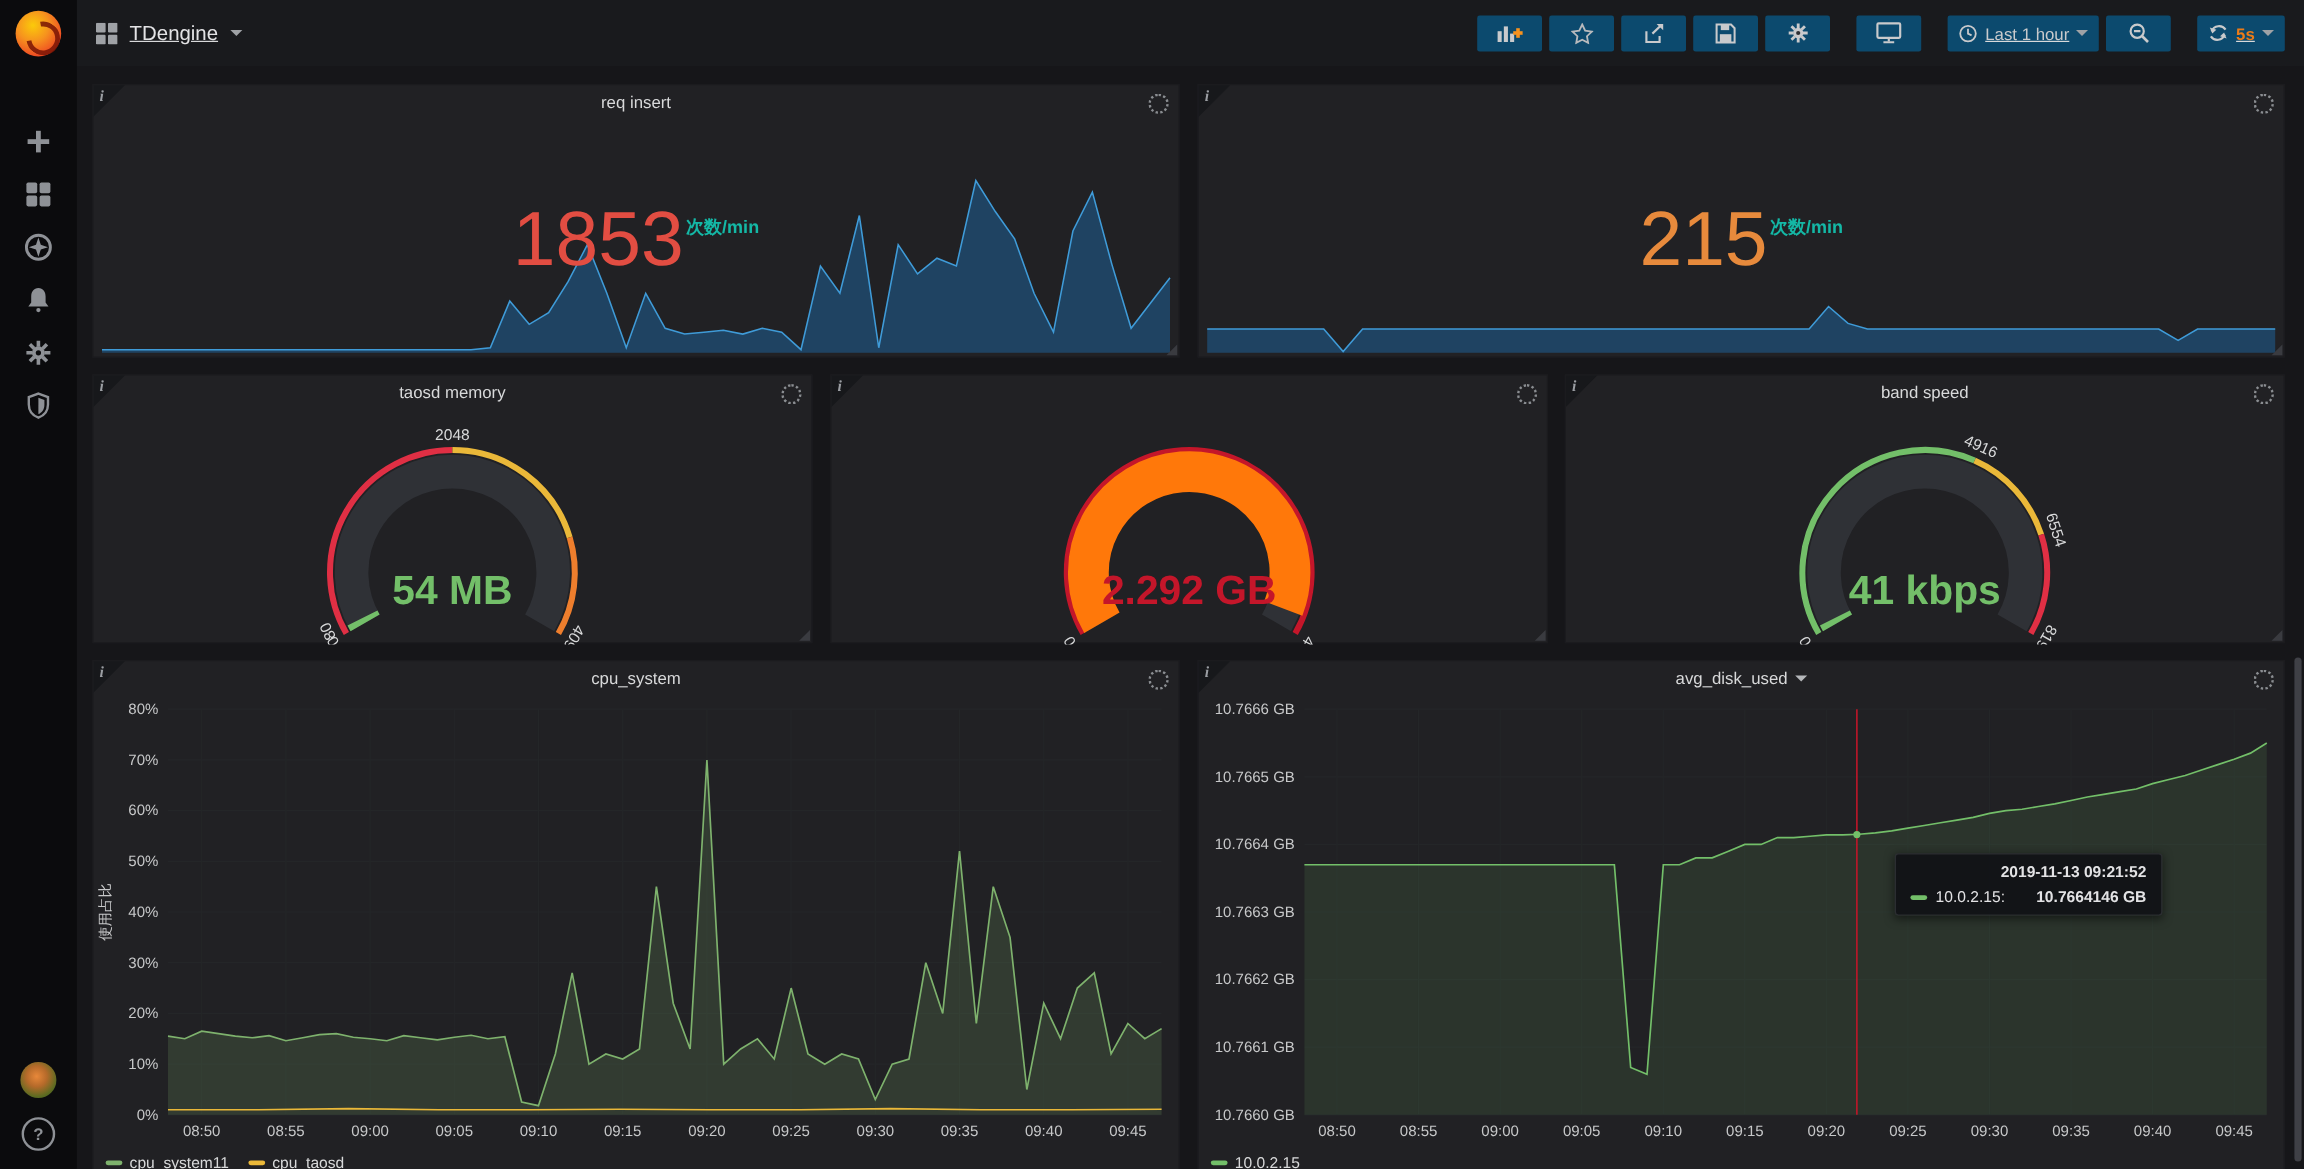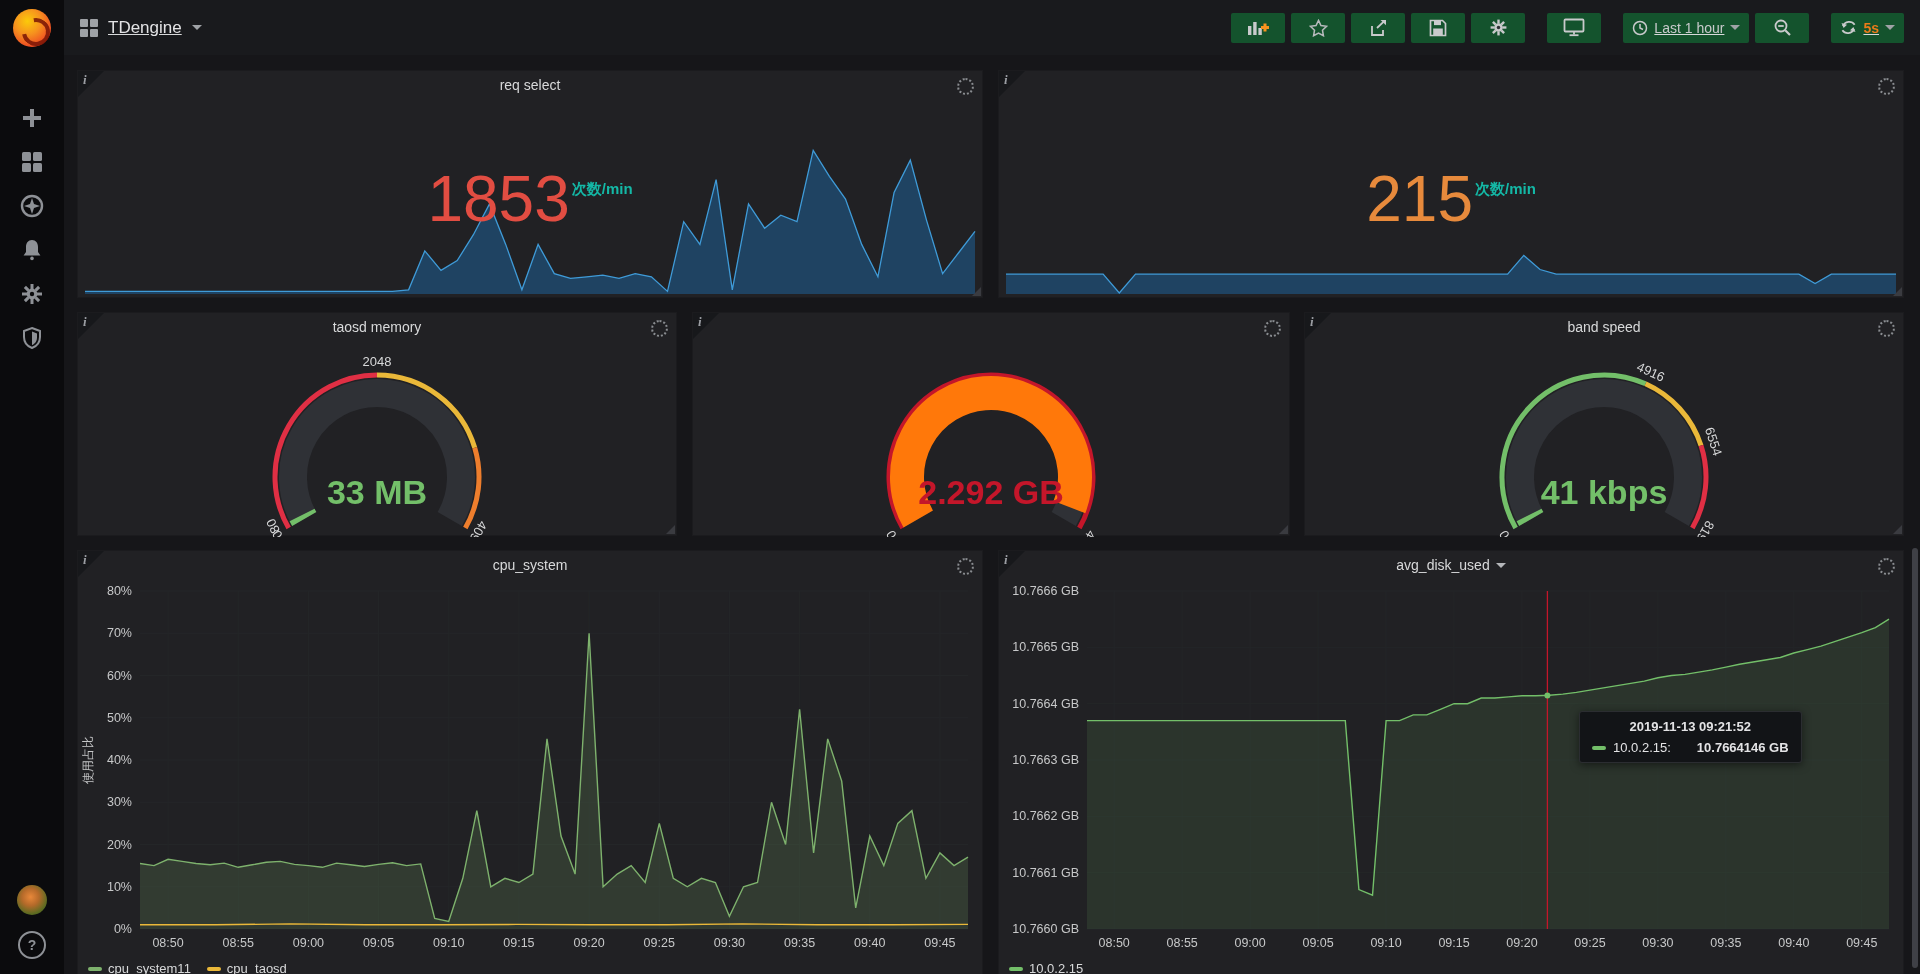--- a/index.html
+++ b/index.html
@@ -12,21 +12,21 @@
   .grafana-logo{width:38px;height:38px;border-radius:50%;background:radial-gradient(circle at 38% 32%,#fbca0a 0%,#f6921e 38%,#ef4e23 72%,#b32d11 100%);position:relative;}
   .grafana-logo:after{content:"";position:absolute;left:9px;top:9px;width:20px;height:20px;border:4px solid rgba(120,20,5,.85);border-left-color:transparent;border-radius:50%;transform:rotate(35deg);}
   .avatar{width:30px;height:30px;border-radius:50%;background:radial-gradient(circle at 45% 40%,#e8883a 0%,#b56a2a 35%,#5a6b21 70%,#3c4a17 100%);}
   .help-circle{width:24px;height:24px;border:2px solid #8e9196;border-radius:50%;display:flex;align-items:center;justify-content:center;font-size:14px;font-weight:700;color:#8e9196;}
   
   .navbar{position:absolute;left:64px;top:0;width:1856px;height:55px;background:#191a1d;display:flex;align-items:center;z-index:20;text-decoration:underline;}
   .dash-nav{display:flex;align-items:center;gap:10px;padding-left:16px;cursor:pointer;}
   .dash-title{font-size:17px;color:#e3e3e5;}
   .caret{width:0;height:0;border-left:5px solid transparent;border-right:5px solid transparent;border-top:5px solid #9fa2a6;display:inline-block;}
   .nav-right{margin-left:auto;display:flex;align-items:center;padding-right:16px;}
-  .btn{height:30px;min-width:36px;background:#14532d;border-radius:2px;display:flex;align-items:center;justify-content:center;padding:0 9px;color:#c9cacc;margin-left:6px;cursor:pointer;font-size:14px;}
+  .btn{height:30px;min-width:36px;background:#0c4a6e;border-radius:2px;display:flex;align-items:center;justify-content:center;padding:0 9px;color:#c9cacc;margin-left:6px;cursor:pointer;font-size:14px;}
   .btn.gap{margin-left:22px;}
   .btn .txt{margin:0 6px;}
   .orange{color:#eb7b18;font-weight:700;}
   
   .panel{position:absolute;background:#212124;border:1px solid #1b1b1e;box-sizing:border-box;}
   .panel-header{position:absolute;top:0;left:0;right:0;height:28px;display:flex;align-items:center;justify-content:center;font-size:14px;font-weight:500;color:#d8d9da;cursor:pointer;z-index:5;}
   .panel-header .caret{margin-left:6px;border-top-color:#b5b7ba;}
   .info-corner{position:absolute;top:0;left:0;width:0;height:0;border-top:26px solid #17181b;border-right:26px solid transparent;z-index:6;cursor:pointer;}
   .info-i{position:absolute;top:1px;left:5px;font-family:"Liberation Serif","DejaVu Serif",serif;font-style:italic;font-weight:700;font-size:13px;color:#9b9ea3;z-index:7;}
   .spinner{position:absolute;top:7px;right:8px;width:13px;height:13px;border:2px dotted #8a8d91;border-radius:50%;z-index:6;}
@@ -39,21 +39,21 @@
   .bigunit{font-size:15px;font-weight:700;color:#14b8a6;margin-left:2px;transform:translateY(-4px);}
   .gauge-area{position:absolute;left:0;top:28px;right:0;height:196px;}
   .gauge-value{position:absolute;left:0;right:0;top:160px;text-align:center;font-size:34px;font-weight:600;z-index:4;}
   
   .graph{position:absolute;left:0;top:30px;right:0;bottom:24px;}
   .legend{position:absolute;left:10px;bottom:3px;display:flex;gap:16px;align-items:center;z-index:5;}
   .legend-item{display:flex;align-items:center;gap:6px;font-size:13px;color:#d8d9da;cursor:pointer;}
   .dash{width:14px;height:4px;border-radius:2px;}
   
   .tooltip{position:absolute;left:580px;top:160px;background:rgba(18,19,23,0.96);border:1px solid #2b2d31;border-radius:3px;padding:7px 12px;z-index:9;box-shadow:0 2px 8px rgba(0,0,0,.5);}
-  .tt-time{font-size:13px;font-weight:700;color:#e3e3e5;text-align:center;margin-bottom:6px;}
+  .tt-time{font-size:13px;font-weight:700;color:#e3e3e5;text-align:right;margin-bottom:6px;}
   .tt-row{display:flex;align-items:center;font-size:13px;color:#e3e3e5;white-space:nowrap;}
   .tt-row .dash{margin-right:7px;}
   .tt-val{font-weight:700;margin-left:26px;}
   .scroll-thumb{position:absolute;right:2px;top:548px;width:6px;height:420px;background:#3f4046;border-radius:3px;z-index:40;cursor:pointer;}
   .icon{display:block;}
 </style>
 </head>
 <body>
 
 <div class="sidebar">
@@ -204,21 +204,21 @@
       <span class="txt orange">5s</span>
       <span class="caret"></span>
     </div>
   </div>
 </div>
 
 <div class="panel" style="left:77px;top:70px;width:906px;height:228px;">
   <div class="info-corner"></div>
     <span class="info-i">i</span>
   <div class="panel-header">
-      <span>req select</span>
+      <span>req insert</span>
     </div>
   <div class="spinner"></div>
   <div class="panel-body">
     <div class="spark"><svg width="892" height="194" viewBox="0 0 892 194">
           <path d="M1.0 190.4 L17.2 190.4 L33.4 190.4 L49.5 190.4 L65.7 190.4 L81.9 190.4 L98.1 190.4 L114.3 190.4 L130.5 190.4 L146.6 190.4 L162.8 190.4 L179.0 190.4 L195.2 190.4 L211.4 190.4 L227.5 190.4 L243.7 190.4 L259.9 190.4 L276.1 190.4 L292.3 190.4 L308.5 190.4 L324.6 188.8 L340.8 149.9 L357.0 169.3 L373.2 159.6 L389.4 133.7 L405.5 102.9 L421.7 143.4 L437.9 188.8 L454.1 143.4 L470.3 172.6 L486.5 177.4 L502.6 175.8 L518.8 174.2 L535.0 177.4 L551.2 172.6 L567.4 175.8 L583.5 190.4 L599.7 120.7 L615.9 143.4 L632.1 78.6 L648.3 188.8 L664.5 102.9 L680.6 127.2 L696.8 114.2 L713.0 120.7 L729.2 49.4 L745.4 75.3 L761.5 98.0 L777.7 143.4 L793.9 175.8 L810.1 91.5 L826.3 59.1 L842.5 119.1 L858.6 172.6 L874.8 151.5 L891.0 130.4 L891 193 L1 193 Z" fill="rgba(31,120,193,0.40)"></path>
           <path d="M1.0 190.4 L17.2 190.4 L33.4 190.4 L49.5 190.4 L65.7 190.4 L81.9 190.4 L98.1 190.4 L114.3 190.4 L130.5 190.4 L146.6 190.4 L162.8 190.4 L179.0 190.4 L195.2 190.4 L211.4 190.4 L227.5 190.4 L243.7 190.4 L259.9 190.4 L276.1 190.4 L292.3 190.4 L308.5 190.4 L324.6 188.8 L340.8 149.9 L357.0 169.3 L373.2 159.6 L389.4 133.7 L405.5 102.9 L421.7 143.4 L437.9 188.8 L454.1 143.4 L470.3 172.6 L486.5 177.4 L502.6 175.8 L518.8 174.2 L535.0 177.4 L551.2 172.6 L567.4 175.8 L583.5 190.4 L599.7 120.7 L615.9 143.4 L632.1 78.6 L648.3 188.8 L664.5 102.9 L680.6 127.2 L696.8 114.2 L713.0 120.7 L729.2 49.4 L745.4 75.3 L761.5 98.0 L777.7 143.4 L793.9 175.8 L810.1 91.5 L826.3 59.1 L842.5 119.1 L858.6 172.6 L874.8 151.5 L891.0 130.4" fill="none" stroke="#3f9bd8" stroke-width="1.3"></path>
         </svg></div>
     <div class="bignum-wrap">
       <span class="bignum" style="color: rgb(226, 77, 66);">1853</span>
       <span class="bigunit">次数/min</span>
@@ -255,21 +255,21 @@
         <path d="M226.25386608210715 178 A84 84 0 1 1 371.74613391789285 178" fill="none" stroke="#2f3136" stroke-width="28"></path>
         <path d="M210.66540881398726 187 A102 102 0 0 1 299 34" fill="none" stroke="#e02f44" stroke-width="5"></path>
         <path d="M299 34 A102 102 0 0 1 396.72821644893116 106.79048597270298" fill="none" stroke="#eab839" stroke-width="5"></path>
         <path d="M396.72821644893116 106.79048597270298 A102 102 0 0 1 387.33459118601274 187" fill="none" stroke="#ee7e2d" stroke-width="5"></path>
         <path d="M226.25386608210715 178 A84 84 0 0 1 224.07574599871933 173.97836439805667" fill="none" stroke="#73bf69" stroke-width="28"></path>
         <text x="200.273103968574" y="193" fill="#d8d9da" font-size="13" text-anchor="middle" dominant-baseline="middle" transform="rotate(-120 200.273103968574 193)">0</text>
         <text x="195.94522058392744" y="184.74128065105214" fill="#d8d9da" font-size="13" text-anchor="middle" dominant-baseline="middle" transform="rotate(-115.3125 195.94522058392744 184.74128065105214)">80</text>
         <text x="299" y="22" fill="#d8d9da" font-size="13" text-anchor="middle" dominant-baseline="middle" transform="rotate(0 299 22)">2048</text>
         <text x="397.726896031426" y="193" fill="#d8d9da" font-size="13" text-anchor="middle" dominant-baseline="middle" transform="rotate(120 397.726896031426 193)">4096</text>
       </svg></div>
-  <div class="gauge-value" style="color: rgb(115, 191, 105);">33 MB</div>
+  <div class="gauge-value" style="color: rgb(115, 191, 105);">54 MB</div>
   <div class="resize-handle"></div>
 </div>
 
 <div class="panel" style="left:692px;top:312px;width:598px;height:224px;">
   <div class="info-corner"></div>
     <span class="info-i">i</span>
   <div class="spinner"></div>
   <div class="gauge-area"><svg width="596" height="196" viewBox="0 0 596 196">
         <path d="M225.25386608210715 178 A84 84 0 1 1 370.74613391789285 178" fill="none" stroke="#2f3136" stroke-width="28"></path>
         <path d="M209.66540881398726 187 A102 102 0 1 1 386.33459118601274 187" fill="none" stroke="#c4162a" stroke-width="5"></path>

